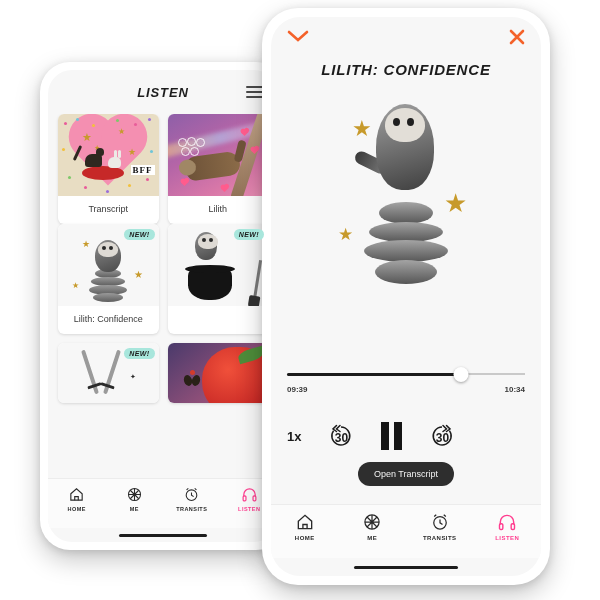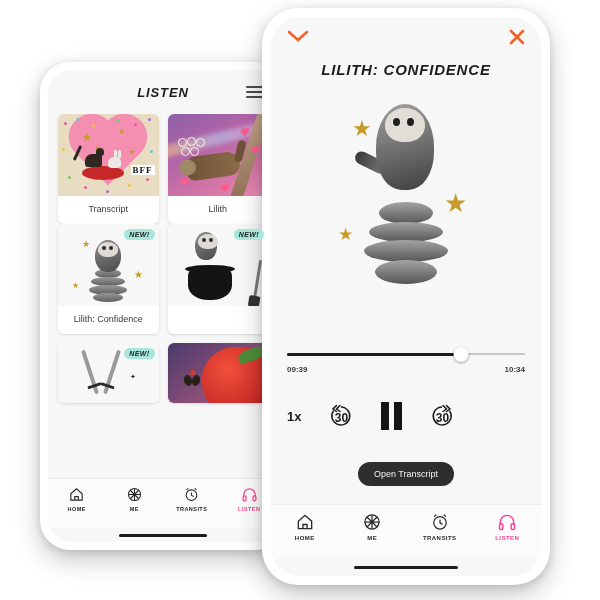--- a/index.html
+++ b/index.html
@@ -189,21 +189,21 @@
   .times{display:flex;justify-content:space-between;font-size:8px;font-weight:bold;
          color:#3a3a3a;margin-top:2px;}
   .controls{display:flex;align-items:center;justify-content:flex-start;gap:26px;
             margin-top:28px;}
   .speed{font-size:13px;font-weight:bold;color:#1c1c1c;cursor:pointer;}
   .skip{position:relative;width:28px;height:28px;cursor:pointer;}
   .skip-num{position:absolute;inset:0;display:flex;align-items:center;justify-content:center;
             font-size:12px;font-weight:bold;color:#1c1c1c;padding-top:3px;}
   .pause{display:flex;gap:5px;cursor:pointer;}
   .pause i{display:block;width:8px;height:28px;background:#151515;}
-  .transcript-wrap{display:flex;justify-content:center;margin-top:32px;}
+  .transcript-wrap{display:flex;justify-content:center;margin-top:12px;}
   .transcript{background:#2e2e2e;color:#f2f2f2;font-size:9px;padding:7px 16px;
               border-radius:14px;cursor:pointer;}
 </style>
 </head>
 <body>
 
 <div class="stage">
 
   <div class="phone" id="phone-left">
     <div class="screen" id="screen-left">

